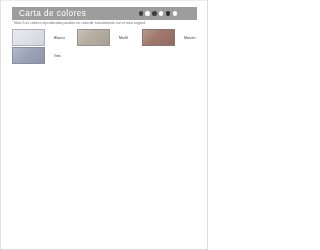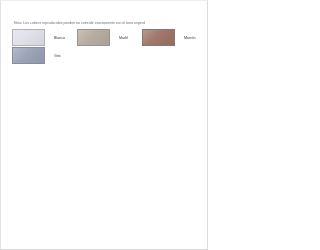--- a/index.html
+++ b/index.html
@@ -116,20 +116,31 @@
     margin-left: 9px;
     line-height: 6px;
     white-space: nowrap;
   }
 </style>
 </head>
 <body>
 
 <div class="page">
 
+  <div class="header-bar" style="background: rgb(157, 157, 157);">
+    <span class="header-title" style="color: rgb(255, 255, 255);">Carta de colores</span>
+    <span class="dot-row">
+      <span class="dot" style="background: rgb(63, 63, 63);"></span>
+      <span class="dot" style="background: rgb(255, 255, 255);"></span>
+      <span class="dot" style="background: rgb(63, 63, 63);"></span>
+      <span class="dot" style="background: rgb(255, 255, 255);"></span>
+      <span class="dot" style="background: rgb(46, 46, 46);"></span>
+      <span class="dot" style="background: rgb(255, 255, 255);"></span>
+    </span>
+  </div>
 
   <div class="note">Nota: Los colores reproducidos pueden no coincidir exactamente con el tono original</div>
 
   <div class="swatch-grid">
 
     <div class="swatch-row">
       <div class="swatch-cell">
         <div class="swatch-box" style="background: rgb(223, 224, 232);"></div>
         <span class="swatch-label">Blanco</span>
       </div>

